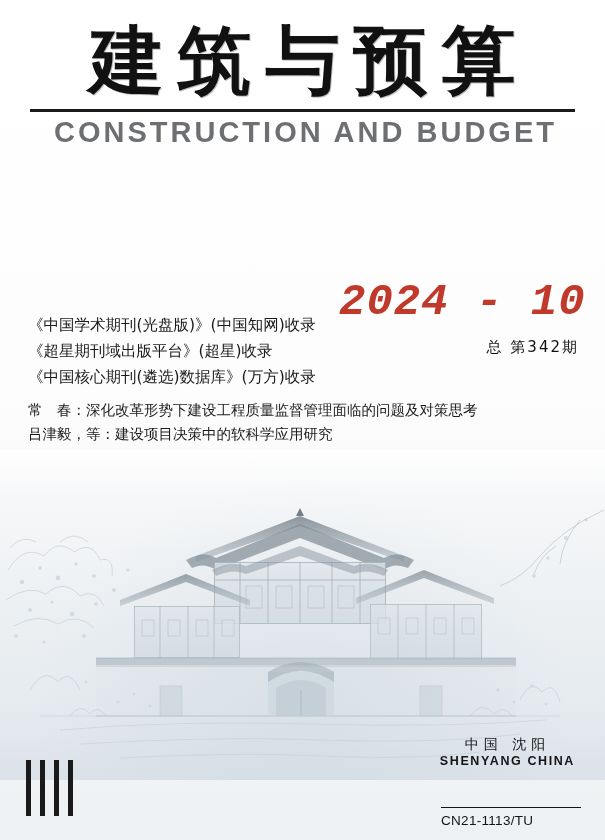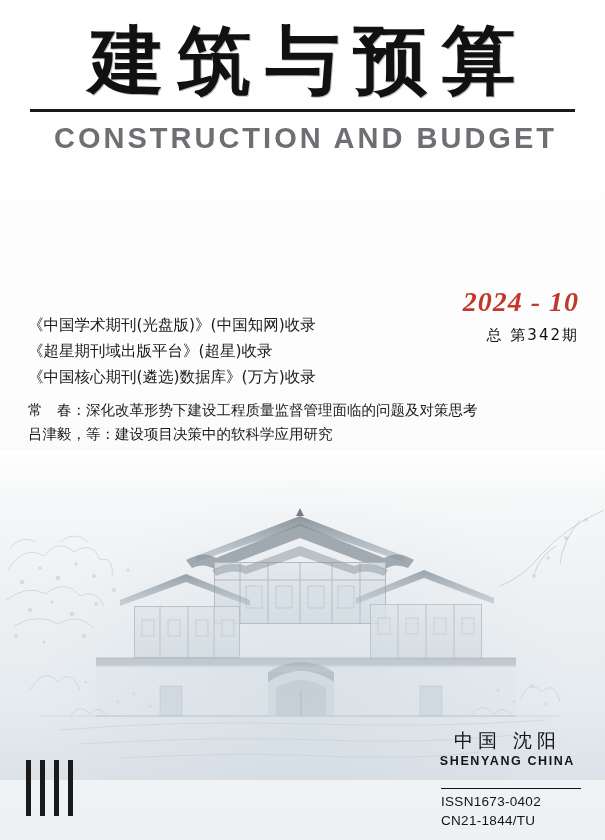--- a/index.html
+++ b/index.html
@@ -45,21 +45,21 @@
     height: 3px;
     background: #1a1a1a;
     margin: 6px auto 0 auto;
   }
   .en-title {
     font-family: "Liberation Sans", sans-serif;
     font-size: 29px;
     font-weight: bold;
     letter-spacing: 3.0px;
     color: #6d6f72;
-    margin-top: 10px;
+    margin-top: 4px;
     padding-left: 6px;
     white-space: nowrap;
   }
 
   
   .index-block {
     position: absolute;
     top: 272px;
     left: 28px;
     width: 330px;
@@ -76,30 +76,31 @@
 
   
   .issue-block {
     position: absolute;
     top: 278px;
     right: 26px;
     width: 240px;
     text-align: right;
   }
   .issue-year {
-    font-family: Liberation Serif, serif;
-    font-size: 28px;
+    font-family: Liberation Mono, monospace;
+    font-size: 44px;
     font-weight: bold;
     font-style: italic;
     color: #c0392b;
     letter-spacing: 1px;
     line-height: 48px;
     white-space: nowrap;
   }
   .issue-total {
+    margin-top: 12px;
     font-family: "DejaVu Sans", sans-serif;
     font-size: 15px;
     color: #111111;
     letter-spacing: 2px;
     white-space: nowrap;
   }
 
   
   .articles {
     position: absolute;
@@ -160,21 +161,21 @@
 
   
   .place {
     position: absolute;
     right: 30px;
     bottom: 72px;
     text-align: center;
     font-family: "DejaVu Sans", sans-serif;
   }
   .place-cn {
-    font-size: 19px;
+    font-size: 14px;
     color: #141414;
     letter-spacing: 5px;
     white-space: nowrap;
   }
   .place-en {
     font-family: "Liberation Sans", sans-serif;
     font-size: 12.5px;
     font-weight: bold;
     color: #141414;
     letter-spacing: 1.6px;
@@ -411,17 +412,16 @@
     <span></span>
   </div>
 
   <div class="place">
     <div class="place-cn">中国 沈阳</div>
     <div class="place-en">SHENYANG CHINA</div>
   </div>
 
   <div class="codes">
     <div class="code-rule"></div>
-    <div class="c">ISSN1673-0402</div>
-    <div class="c">CN21-1844/TU</div>
+    <div class="c">CN21-1113/TU</div>
   </div>
 
 </div>
 
 </body></html>

